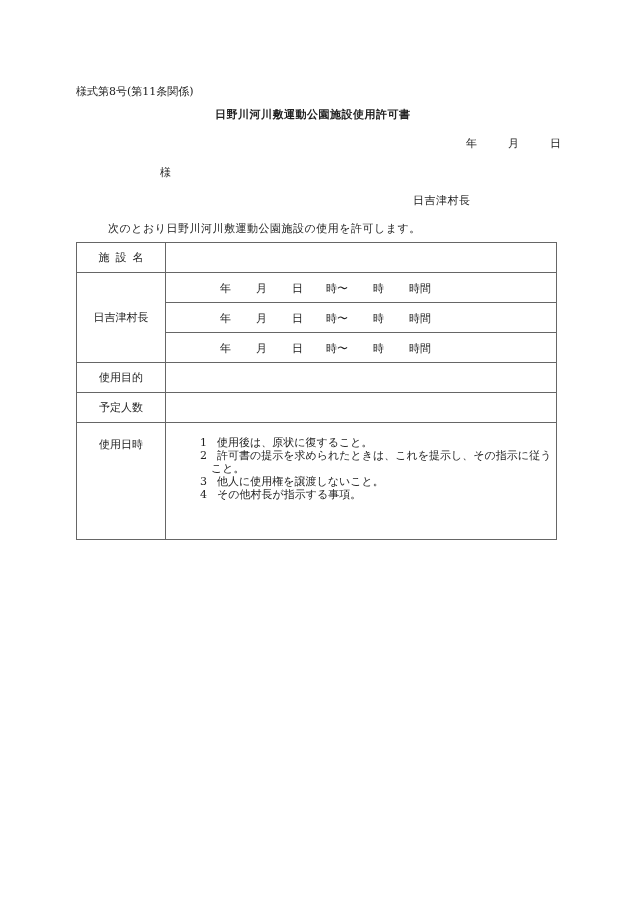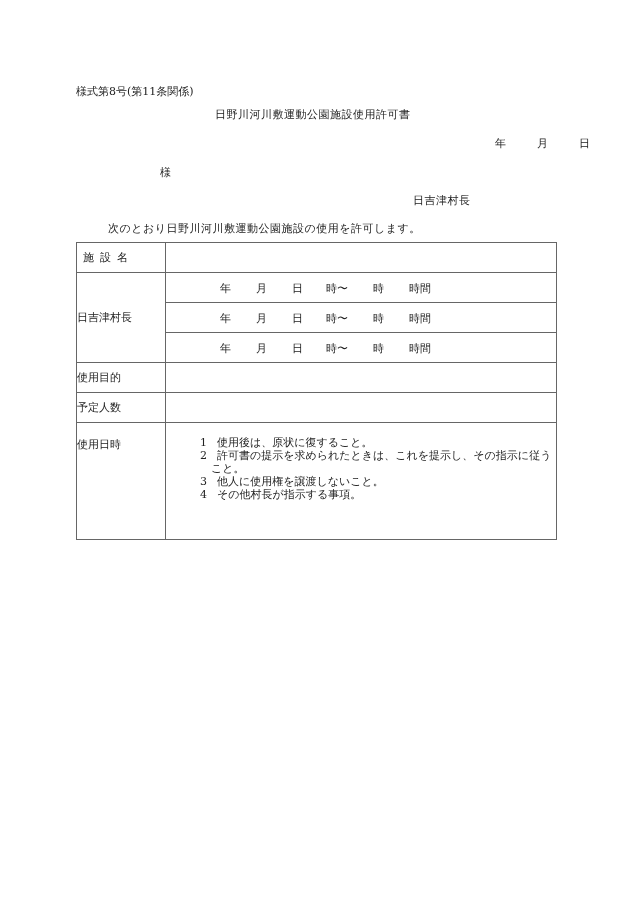--- a/index.html
+++ b/index.html
@@ -1,30 +1,30 @@
 <!DOCTYPE html>
 <html><head>
 <meta charset="utf-8">
 <style>
   html, body { margin: 0; padding: 0; background: #ffffff; }
   body { width: 630px; height: 915px; position: relative; overflow: hidden;
          font-family: "DejaVu Serif", "Liberation Serif", serif; color: #222; font-size: 11px; }
   .abs { position: absolute; white-space: nowrap; }
   #form-no { left: 76px; top: 84px; }
-  #doc-title { left: 215px; top: 107px; letter-spacing: 0.5px; }
-  #date-line { left: 466px; top: 136px; margin-left: 29px; }
+  #doc-title { left: 215px; top: 107px; letter-spacing: 0.5px; font-weight: bold; }
+  #date-line { left: 466px; top: 136px; }
   #date-line span { display: inline-block; }
   #addressee { left: 160px; top: 165px; }
   #issuer { left: 396px; top: 193px; letter-spacing: 0.5px; margin-left: 17px; }
   #intro { left: 108px; top: 221px; letter-spacing: 0.5px; }
 
   table#permit { position: absolute; left: 76px; top: 242px; width: 481px;
                  border-collapse: collapse; table-layout: fixed; }
   table#permit td { border: 1px solid #666; padding: 0; font-size: 11px; vertical-align: middle; }
-  td.label { width: 88px; }
+  td.label { width: 88px; text-align: center; }
   tr.r-name td { height: 29px; }
   tr.r-dt td { height: 29px; }
   tr.r-purpose td { height: 29px; }
   tr.r-people td { height: 29px; margin-top: 47px; }
   tr.r-cond td { height: 102px; }
   td.cond-label { vertical-align: top !important; padding-top: 14px !important; }
   .label-spaced { letter-spacing: 6px; padding-left: 6px; }
   .dt { position: relative; height: 29px; }
   .dt span { position: absolute; top: 8px; }
   .cond-list { padding: 13px 0 0 6px; line-height: 13px; margin-left: 28px; }

